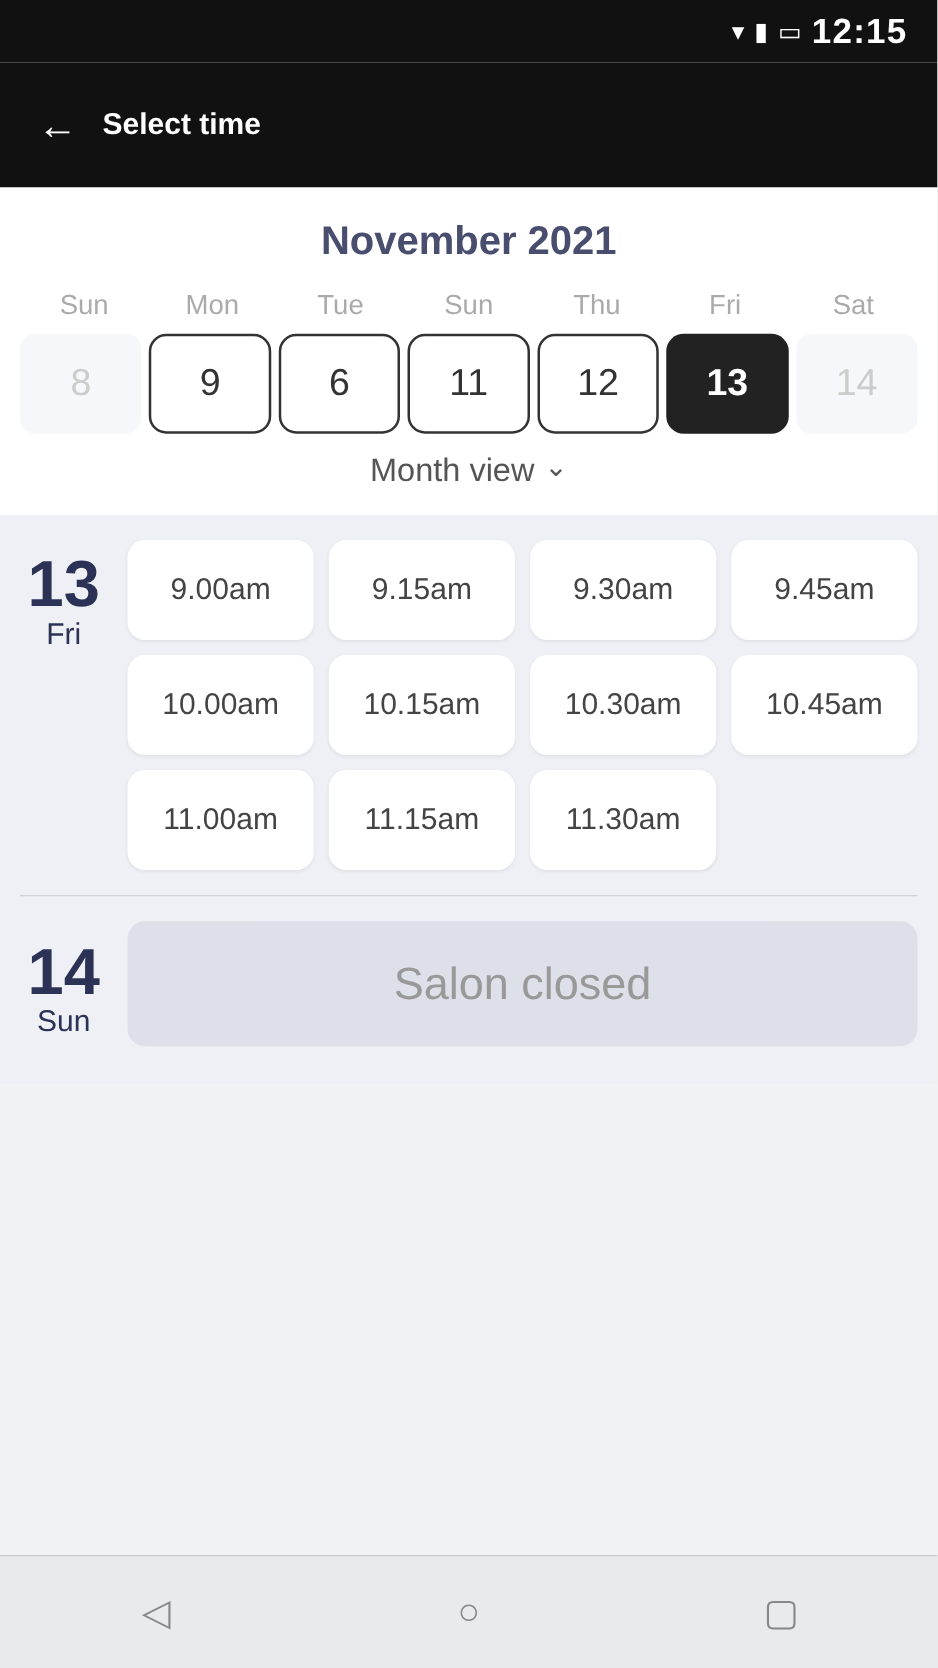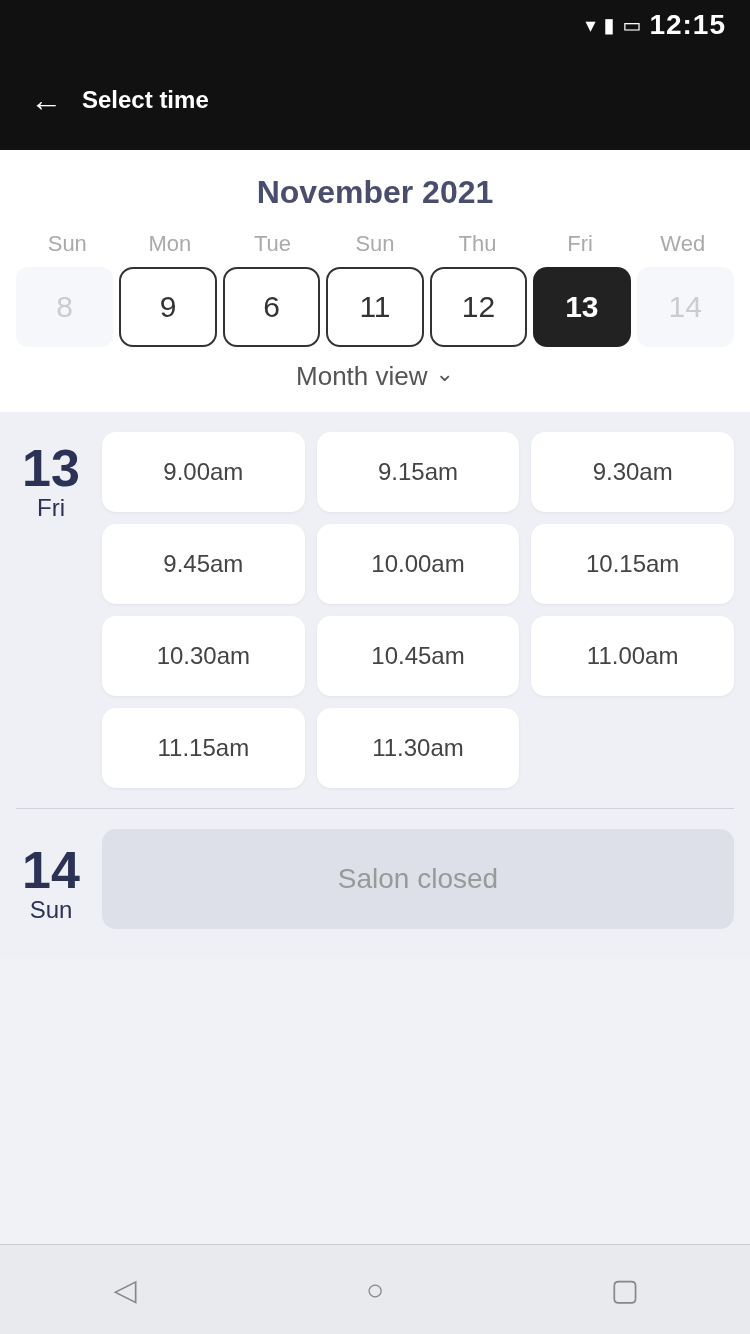--- a/index.html
+++ b/index.html
@@ -159,21 +159,21 @@
       line-height: 1;
     }
     .day-name {
       font-size: 24px;
       color: #2c3256;
       font-weight: 400;
     }
     .time-grid {
       flex: 1;
       display: grid;
-      grid-template-columns: repeat(3, 1fr);
+      grid-template-columns: repeat(4, 1fr);
       gap: 12px;
     }
     .time-slot {
       background: white;
       border-radius: 14px;
       display: flex;
       align-items: center;
       justify-content: center;
       height: 80px;
       font-size: 24px;
@@ -197,21 +197,21 @@
       margin-bottom: 10px;
     }
     .salon-closed-box {
       flex: 1;
       background: #dde0e8;
       border-radius: 14px;
       height: 100px;
       display: flex;
       align-items: center;
       justify-content: center;
-      font-size: 28px;
+      font-size: 36px;
       color: #999;
     }
 
     
     .bottom-nav {
       position: fixed;
       bottom: 0;
       width: 750px;
       height: 90px;
       background: #e8eaee;
@@ -260,21 +260,21 @@
   <div class="calendar-section">
     <div class="month-title">November 2021</div>
 
     <div class="weekdays">
       <span class="weekday">Sun</span>
       <span class="weekday">Mon</span>
       <span class="weekday">Tue</span>
       <span class="weekday">Sun</span>
       <span class="weekday">Thu</span>
       <span class="weekday">Fri</span>
-      <span class="weekday">Wed</span>
+      <span class="weekday">Sat</span>
     </div>
 
     <div class="days-row">
       <div class="day-cell inactive">8</div>
       <div class="day-cell bordered">9</div>
       <div class="day-cell bordered">6</div>
       <div class="day-cell bordered">11</div>
       <div class="day-cell bordered">12</div>
       <div class="day-cell selected">13</div>
       <div class="day-cell inactive">14</div>

